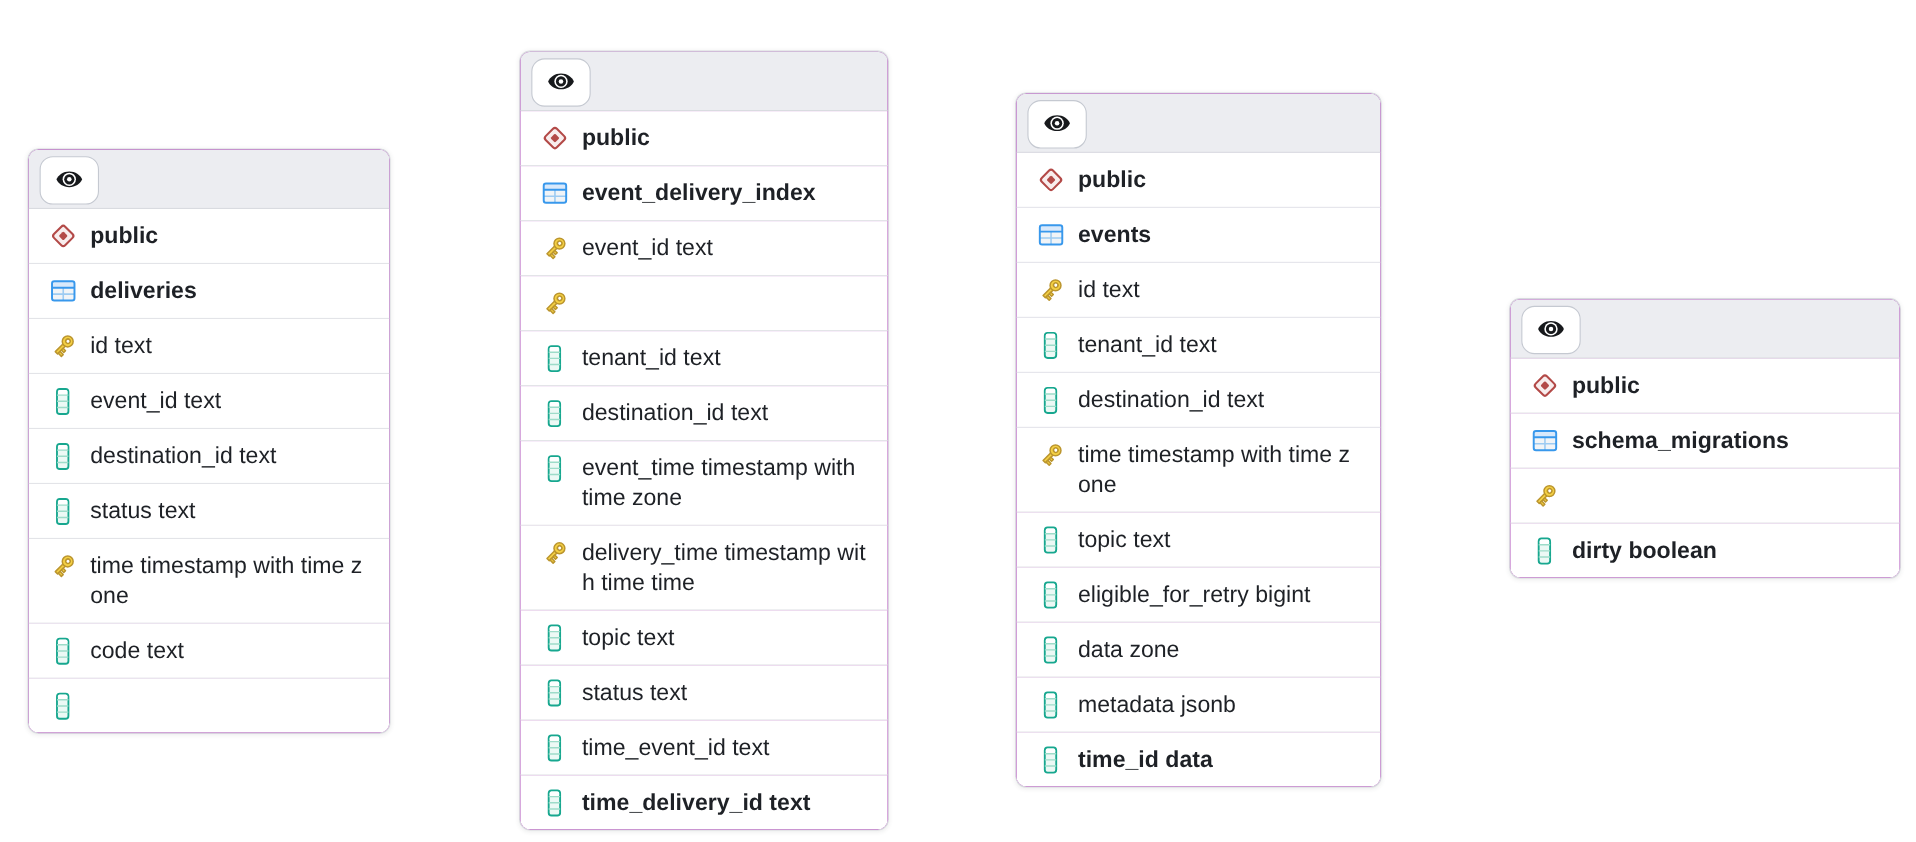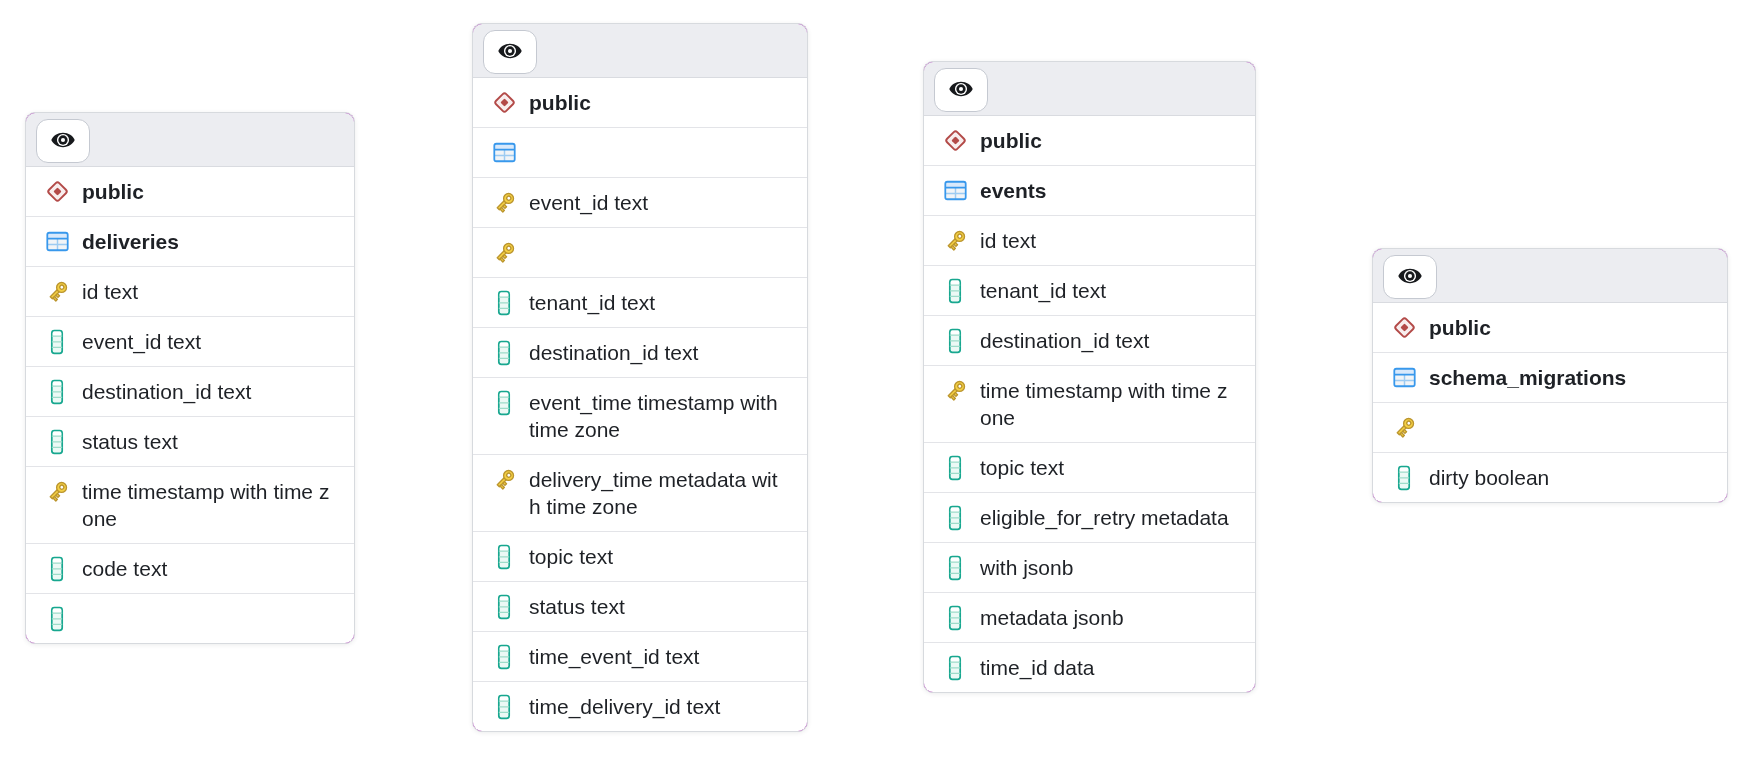--- a/index.html
+++ b/index.html
@@ -13,20 +13,21 @@
   }
   #diagram-canvas { position: absolute; inset: 0; }
 
   .table-card {
     position: absolute;
     background: #a21caf;
     border: 1px solid #d7dade;
     border-radius: 10px;
     box-shadow: 0 1px 4px rgba(60,64,67,0.10);
     overflow: hidden;
+    margin-top: 23px;
   }
   .card-header {
     height: 54px;
     background: #ecedf1;
     border-bottom: 1px solid #d9dbe0;
     padding: 6px 0 0 10px;
   }
   .eye-button {
     width: 54px; height: 44px;
     background: #ffffff;
@@ -36,21 +37,21 @@
     cursor: pointer;
     padding: 0;
   }
   .row {
     display: flex;
     align-items: flex-start;
     padding: 11px 14px 11px 16px;
     border-bottom: 1px solid #e3e4e8;
     background: #ffffff;
   }
-  .rows .row:last-child { border-bottom: none; }
+  .rows .row:last-child { border-bottom: none; font-weight: bold; }
   .icon-slot {
     width: 30px; height: 27px;
     flex: none;
     display: flex; align-items: center; justify-content: center;
     margin-right: 10px;
   }
   .row-label {
     width: 258.6px;
     font-size: 21px;
     line-height: 27px;
@@ -202,20 +203,21 @@
     <div class="row">
       <span class="icon-slot">
           <svg width="25" height="25" viewBox="0 0 24 24">
             <rect x="2.2" y="3.6" width="19.6" height="16.8" rx="2" fill="#f1f4f7" stroke="none"></rect>
             <rect x="2.2" y="3.6" width="19.6" height="5.6" fill="#d9e9fb"></rect>
             <path d="M12 9.2 V20.4 M2.2 14.8 H21.8" stroke="#3898ec" stroke-width="1.4" opacity="0.45" fill="none"></path>
             <path d="M2.2 9.2 H21.8" stroke="#3898ec" stroke-width="1.7" fill="none"></path>
             <rect x="2.2" y="3.6" width="19.6" height="16.8" rx="2" fill="none" stroke="#3898ec" stroke-width="1.7"></rect>
           </svg>
         </span>
+      <span class="row-label bold">event_delivery_index</span>
     </div>
     <div class="rows">
         <div class="row">
     <span class="icon-slot">
             <svg width="27" height="27" viewBox="0 0 24 24">
               <g transform="rotate(-45 12 12)" stroke="#bb952e" stroke-width="1.2" stroke-linejoin="round">
                 <rect x="4.2" y="10.7" width="10.5" height="2.6" fill="#f4d044"></rect>
                 <rect x="5.0" y="13.3" width="2.0" height="3.6" fill="#f4d044"></rect>
                 <rect x="8.6" y="13.3" width="2.0" height="2.7" fill="#f4d044"></rect>
                 <circle cx="17.1" cy="12" r="4.4" fill="#f4d044"></circle>
@@ -273,21 +275,21 @@
             <svg width="27" height="27" viewBox="0 0 24 24">
               <g transform="rotate(-45 12 12)" stroke="#bb952e" stroke-width="1.2" stroke-linejoin="round">
                 <rect x="4.2" y="10.7" width="10.5" height="2.6" fill="#f4d044"></rect>
                 <rect x="5.0" y="13.3" width="2.0" height="3.6" fill="#f4d044"></rect>
                 <rect x="8.6" y="13.3" width="2.0" height="2.7" fill="#f4d044"></rect>
                 <circle cx="17.1" cy="12" r="4.4" fill="#f4d044"></circle>
                 <circle cx="17.4" cy="12" r="1.8" fill="#ffffff"></circle>
               </g>
             </svg>
           </span>
-    <span class="row-label">delivery_time metadata with time zone</span>
+    <span class="row-label">delivery_time timestamp with time time</span>
   </div>
         <div class="row">
     <span class="icon-slot">
             <svg width="24" height="26" viewBox="0 0 24 26">
               <rect x="6.8" y="1.6" width="10.4" height="22.8" rx="2.6" fill="#ecf9f5" stroke="#17a78f" stroke-width="1.7"></rect>
               <rect x="7.7" y="2.5" width="8.6" height="4.4" rx="1.4" fill="#ffffff"></rect>
               <path d="M6.8 7.2 H17.2 M6.8 12.8 H17.2 M6.8 18.4 H17.2" stroke="#9ddcc9" stroke-width="1.3" fill="none"></path>
             </svg>
           </span>
     <span class="row-label">topic text</span>
@@ -418,31 +420,31 @@
     <span class="row-label">topic text</span>
   </div>
         <div class="row">
     <span class="icon-slot">
             <svg width="24" height="26" viewBox="0 0 24 26">
               <rect x="6.8" y="1.6" width="10.4" height="22.8" rx="2.6" fill="#ecf9f5" stroke="#17a78f" stroke-width="1.7"></rect>
               <rect x="7.7" y="2.5" width="8.6" height="4.4" rx="1.4" fill="#ffffff"></rect>
               <path d="M6.8 7.2 H17.2 M6.8 12.8 H17.2 M6.8 18.4 H17.2" stroke="#9ddcc9" stroke-width="1.3" fill="none"></path>
             </svg>
           </span>
-    <span class="row-label">eligible_for_retry metadata</span>
-  </div>
-        <div class="row">
-    <span class="icon-slot">
-            <svg width="24" height="26" viewBox="0 0 24 26">
-              <rect x="6.8" y="1.6" width="10.4" height="22.8" rx="2.6" fill="#ecf9f5" stroke="#17a78f" stroke-width="1.7"></rect>
-              <rect x="7.7" y="2.5" width="8.6" height="4.4" rx="1.4" fill="#ffffff"></rect>
-              <path d="M6.8 7.2 H17.2 M6.8 12.8 H17.2 M6.8 18.4 H17.2" stroke="#9ddcc9" stroke-width="1.3" fill="none"></path>
-            </svg>
-          </span>
-    <span class="row-label">with jsonb</span>
+    <span class="row-label">eligible_for_retry bigint</span>
+  </div>
+        <div class="row">
+    <span class="icon-slot">
+            <svg width="24" height="26" viewBox="0 0 24 26">
+              <rect x="6.8" y="1.6" width="10.4" height="22.8" rx="2.6" fill="#ecf9f5" stroke="#17a78f" stroke-width="1.7"></rect>
+              <rect x="7.7" y="2.5" width="8.6" height="4.4" rx="1.4" fill="#ffffff"></rect>
+              <path d="M6.8 7.2 H17.2 M6.8 12.8 H17.2 M6.8 18.4 H17.2" stroke="#9ddcc9" stroke-width="1.3" fill="none"></path>
+            </svg>
+          </span>
+    <span class="row-label">data zone</span>
   </div>
         <div class="row">
     <span class="icon-slot">
             <svg width="24" height="26" viewBox="0 0 24 26">
               <rect x="6.8" y="1.6" width="10.4" height="22.8" rx="2.6" fill="#ecf9f5" stroke="#17a78f" stroke-width="1.7"></rect>
               <rect x="7.7" y="2.5" width="8.6" height="4.4" rx="1.4" fill="#ffffff"></rect>
               <path d="M6.8 7.2 H17.2 M6.8 12.8 H17.2 M6.8 18.4 H17.2" stroke="#9ddcc9" stroke-width="1.3" fill="none"></path>
             </svg>
           </span>
     <span class="row-label">metadata jsonb</span>

